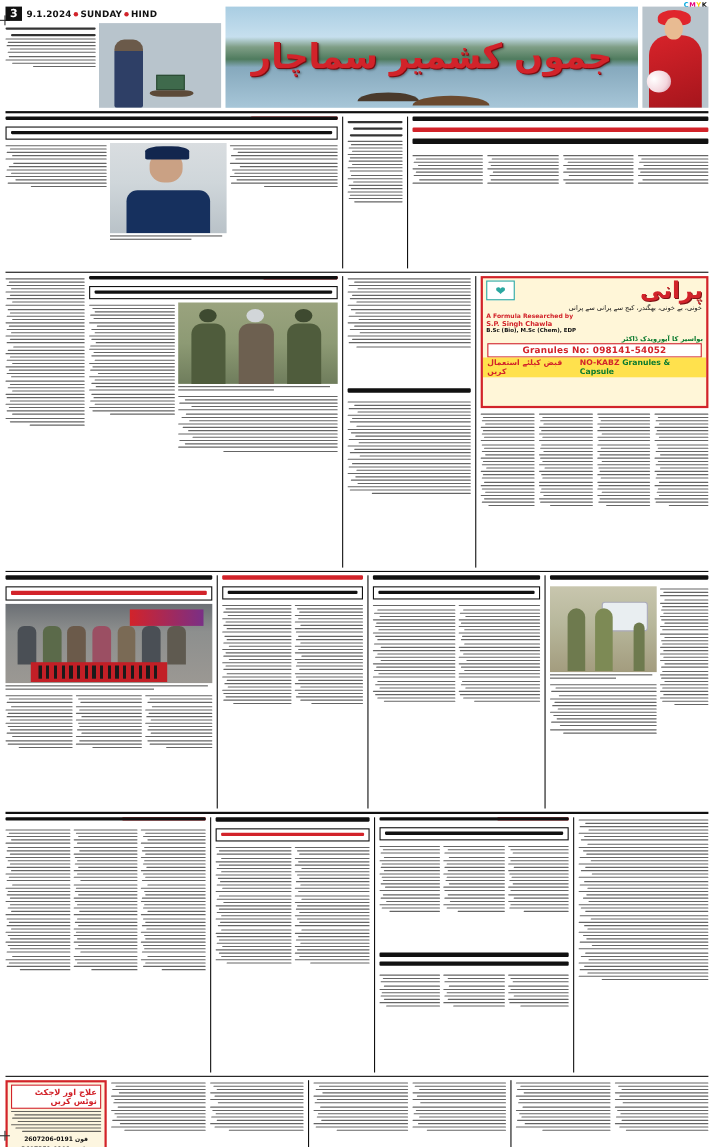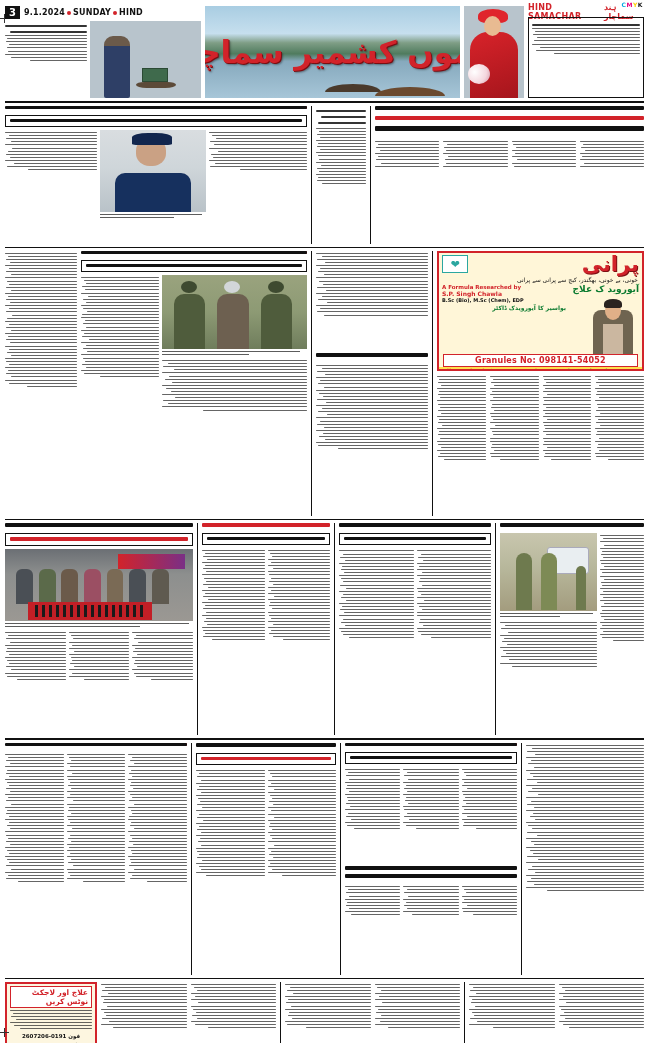--- a/index.html
+++ b/index.html
@@ -255,42 +255,20 @@
         </div>
     </div>
 
     <div class="mh-girl photo">
       <div class="body"></div>
         <div class="scarf"></div>
         <div class="face"></div>
         <div class="flowers"></div>
     </div>
 
-    <div class="mh-right">
-      <div class="brandrow">
-        <div class="brand-en">HIND SAMACHAR</div>
-        <div class="brand-ur">ہند سماچار</div>
-      </div>
-      <div class="mh-rbox urdu">
-        <span class="lines hdr">
-            <i style="width:100%"></i>
-          </span>
-        <span class="lines dense">
-          <i style="width:100%"></i>
-            <i style="width:97%"></i>
-            <i style="width:99%"></i>
-            <i style="width:95%"></i>
-            <i style="width:98%"></i>
-            <i style="width:100%"></i>
-            <i style="width:93%"></i>
-            <i style="width:96%"></i>
-            <i style="width:80%"></i>
-        </span>
-      </div>
-    </div>
   </div>
 
   <div class="rule thick"></div>
 
   <div class="cols" style="height:138px">
 
     <div style="width:302px; display:flex; flex-direction:column">
       <div class="hl noborder">
         <span class="hline red" style="width:26%"></span>
         <span class="hline" style="width:100%;margin-top:-3.2px;margin-left:0"></span>
@@ -661,29 +639,20 @@
           <div class="ad-title">پرانی</div>
         </div>
         <div class="ad-sub">خونی، بے خونی، بھگندر، کبج سے پرانی سے پرانی</div>
         <div style="display:flex; align-items:flex-start; padding:1px 3px 0 3px; gap:3px;">
           <div style="flex:1">
             <div class="ad-res">A Formula Researched by</div>
             <div class="ad-res" style="font-size:6px">S.P. Singh Chawla</div>
             <div class="ad-res2">B.Sc (Bio), M.Sc (Chem), EDP</div>
             <div class="ad-green" style="font-size:6px;margin-top:1px">بواسیر کا آیورویدک ڈاکٹر</div>
           </div>
-          <div style="width:70px;position:relative;height:70px">
-            <div class="ad-green" style="position:absolute;right:0;top:0;font-size:9px">آیوروید ک علاج</div>
-            <div class="ad-man" style="position:absolute;right:2px;top:14px;width:52px;height:56px">
-              <div class="bd"></div>
-                <div class="sh"></div>
-                <div class="hd"></div>
-                <div class="hr"></div>
-            </div>
-          </div>
         </div>
         <div style="padding:0 4px">
           <div class="ad-help">
             <span>Granules No:</span>
             <span>098141-54052</span>
           </div>
         </div>
         <div class="ad-bottom">
           <span class="nk" style="color:#d2232a">قبض کیلئے استعمال کریں</span>
           <span class="nk"><b>NO-KABZ</b>

